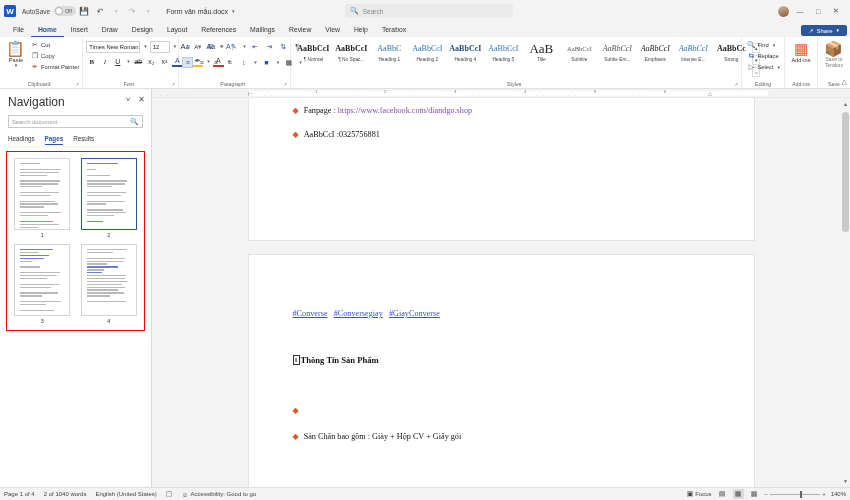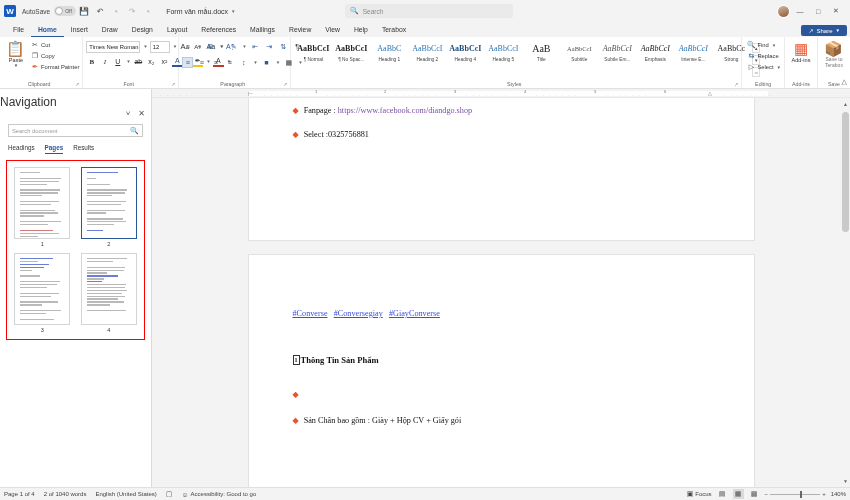--- a/index.html
+++ b/index.html
@@ -81,21 +81,21 @@
   .sp-arrows div { width: 8px; height: 10px; border: 1px solid #dcdcdc; font-size: 4.5px; color: #555;
                    display: flex; align-items: center; justify-content: center; }
 
   .collapse { position: absolute; right: 3px; bottom: 2px; font-size: 7px; color: #555; }
 
   
   .main { flex: 1; display: flex; min-height: 0; background: #f3f3f3; }
 
   
   .navpane { width: 152px; background: #fff; border-right: 1px solid #dadada; display: flex; flex-direction: column; flex:none; }
-  .nav-head { display: flex; align-items: flex-start; padding: 6px 6px 2px 0; flex-direction: column; }
+  .nav-head { display: flex; align-items: flex-start; padding: 6px 6px 2px 8px; }
   .nav-title { font-size: 12px; color: #333; font-weight: normal; }
   .nav-head-icons { margin-left: auto; display: flex; gap: 8px; color: #555; font-size: 8px; }
   .nav-search { margin: 4px 8px 0 8px; height: 13px; border: 1px solid #c8c8c8; display: flex; align-items: center;
                 padding: 0 3px; }
   .nav-search .ph { font-size: 5.8px; color: #999; }
   .nav-search .ico { margin-left: auto; font-size: 7px; color: #2b579a; }
   .nav-tabs { display: flex; gap: 10px; padding: 7px 8px 4px 8px; }
   .ntab { font-size: 6.3px; color: #333; padding-bottom: 2px; }
   .ntab.active { color: #2b579a; font-weight: bold; border-bottom: 1.5px solid #2b579a; }
   .thumbs-wrap { margin: 2px 6px 0 6px; border: 1.5px solid #ff0000; padding: 6px 4px; display: grid;
@@ -323,41 +323,41 @@
           </div>
           <div class="styleitem">
             <div class="prev" style="font-weight:bold;color:#1f4d78">AaBbCcI</div>
             <div class="nm">Heading 4</div>
           </div>
           <div class="styleitem">
             <div class="prev" style="color:#2e74b5">AaBbCcI</div>
             <div class="nm">Heading 5</div>
           </div>
           <div class="styleitem">
-            <div class="prev" style="font-size:10px">AaB</div>
+            <div class="prev" style="font-size:13px">AaB</div>
             <div class="nm">Title</div>
           </div>
           <div class="styleitem">
             <div class="prev" style="font-size:6.5px;color:#555">AaBbCcI</div>
             <div class="nm">Subtitle</div>
           </div>
           <div class="styleitem">
             <div class="prev" style="font-style:italic;color:#555">AaBbCcI</div>
             <div class="nm">Subtle Em...</div>
           </div>
           <div class="styleitem">
             <div class="prev" style="font-style:italic">AaBbCcI</div>
             <div class="nm">Emphasis</div>
           </div>
           <div class="styleitem">
             <div class="prev" style="font-style:italic;color:#2e74b5">AaBbCcI</div>
             <div class="nm">Intense E...</div>
           </div>
           <div class="styleitem">
-            <div class="prev" style="font-weight:normal">AaBbCc</div>
+            <div class="prev" style="font-weight:bold">AaBbCc</div>
             <div class="nm">Strong</div>
           </div>
           <div class="sp-arrows">
             <div>▲</div>
             <div>▼</div>
             <div>═</div>
           </div>
         </div>
       </div>
       <div class="grp-lbl">
@@ -577,35 +577,35 @@
             <div class="ptext" style="padding: 8px 44px 0 44px;">
               <div class="bullet-line" style="margin-bottom:15px">
                 <span class="bullet">◆</span>
                 <span>
                   <span>Fanpage :</span>
                   <span class="link">https://www.facebook.com/diandgo.shop</span>
                 </span>
               </div>
               <div class="bullet-line" style="margin-bottom:16px">
                 <span class="bullet">◆</span>
-                <span>Select :0325756881</span>
+                <span>AaBbCcI :0325756881</span>
               </div>
             </div>
           </div>
 
           <div class="page p2">
             <div class="ptext" style="padding: 54px 44px 0 44px;">
               <div style="font-size:8.2px; margin-bottom:37px;">
                 <span class="blue-link">#Converse</span>
                 <span>&nbsp;</span>
                 <span class="blue-link">#Conversegiay</span>
                 <span>&nbsp;</span>
                 <span class="blue-link">#GiayConverse</span>
               </div>
-              <div style="font-size:8.6px; font-weight:bold; margin-bottom:26px; display:flex; align-items:center; gap:1px;">
+              <div style="font-size:8.6px; font-weight:bold; margin-bottom:42px; display:flex; align-items:center; gap:1px;">
                 <span style="border:1px solid #333; font-size:6px; padding:0 1px; line-height:8px;">1</span>
                 <span>Thông Tin Sản Phẩm</span>
               </div>
               <div class="bullet-line" style="margin-bottom:17px">
                 <span class="bullet">◆</span>
               </div>
               <div class="bullet-line">
                 <span class="bullet">◆</span>
                 <span>Sản Chân bao gồm : Giày + Hộp CV + Giấy gói</span>
               </div>

